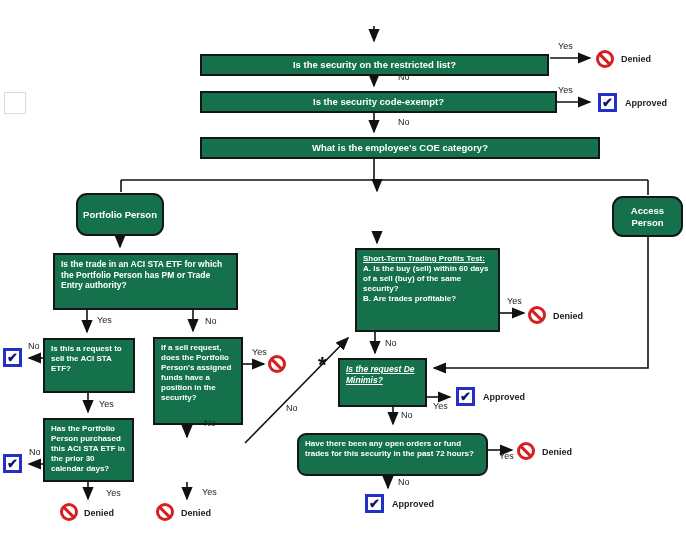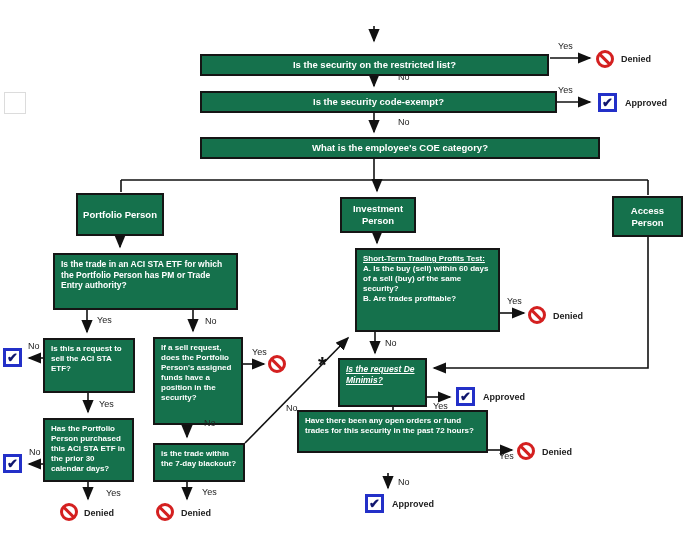--- a/index.html
+++ b/index.html
@@ -9,21 +9,21 @@
   }
   .gbox{
     position:absolute;background:#15714c;border:2px solid #151515;color:#fff;
     box-sizing:border-box;display:flex;align-items:center;justify-content:center;
     text-align:center;font-size:9.5px;font-weight:600;line-height:1.25;
   }
   .gbox.qa{
     align-items:flex-start;justify-content:flex-start;text-align:left;
     padding:4px 6px;font-size:8px;
   }
-  .gbox.person{font-weight:700;}
+  .gbox.person{font-weight:700;border-radius:11px;}
   .stack{display:flex;flex-direction:column;text-align:left;}
   .u{text-decoration:underline;}
   .dm-text{font-style:italic;font-weight:700;text-decoration:underline;font-size:8.5px;}
   .lbl{position:absolute;font-size:9px;color:#222;white-space:nowrap;}
   .term{position:absolute;font-size:9px;color:#222;white-space:nowrap;font-weight:bold;}
   .denied{
     position:absolute;width:12px;height:12px;border:3px solid #d42020;border-radius:50%;
   }
   .denied::after{
     content:"";position:absolute;left:-2px;top:4.5px;width:16px;height:3px;
@@ -94,21 +94,20 @@
   <div class="lbl" style="left:398px;top:117px;">No</div>
 
   <div class="denied" style="left:596px;top:50px;"></div>
   <div class="term" style="left:621px;top:54px;">Denied</div>
   <div class="approved" style="left:598px;top:93px;">
       <span>✔</span>
     </div>
   <div class="term" style="left:625px;top:98px;">Approved</div>
 
   <div class="gbox person" style="left:76px;top:193px;width:88px;height:43px;">Portfolio Person</div>
-  <div class="gbox person" style="left:340px;top:197px;width:76px;height:36px;">Investment Person</div>
   <div class="gbox person" style="left:612px;top:196px;width:71px;height:41px;">Access Person</div>
 
   <div class="gbox qa" style="left:53px;top:253px;width:185px;height:57px;font-size:8.5px;">Is the trade in an ACI STA ETF for which the Portfolio Person has PM or Trade Entry authority?</div>
 
   <div class="lbl" style="left:97px;top:315px;">Yes</div>
   <div class="lbl" style="left:205px;top:316px;">No</div>
 
   <div class="gbox qa" style="left:43px;top:338px;width:92px;height:55px;">Is this a request to sell the ACI STA ETF?</div>
   <div class="lbl" style="left:28px;top:341px;">No</div>
   <div class="approved" style="left:3px;top:348px;">
@@ -123,21 +122,20 @@
     </div>
   <div class="lbl" style="left:106px;top:488px;">Yes</div>
   <div class="denied" style="left:60px;top:503px;"></div>
   <div class="term" style="left:84px;top:508px;">Denied</div>
 
   <div class="gbox qa" style="left:153px;top:337px;width:90px;height:88px;">If a sell request, does the Portfolio Person's assigned funds have a position in the security?</div>
   <div class="lbl" style="left:252px;top:347px;">Yes</div>
   <div class="denied" style="left:268px;top:355px;"></div>
   <div class="lbl" style="left:204px;top:418px;">No</div>
 
-  <div class="gbox qa" style="left:153px;top:443px;width:92px;height:39px;">is the trade within the 7-day blackout?</div>
   <div class="lbl" style="left:202px;top:487px;">Yes</div>
   <div class="denied" style="left:156px;top:503px;"></div>
   <div class="term" style="left:181px;top:508px;">Denied</div>
   <div class="lbl" style="left:286px;top:403px;">No</div>
 
   <div class="gbox qa" style="left:355px;top:248px;width:145px;height:84px;">
     <div class="stack">
       <span class="u">Short-Term Trading Profits Test:</span>
       <span>A.   Is the buy (sell) within 60 days of a sell (buy) of the same security?</span>
       <span>B.   Are trades profitable?</span>
@@ -152,21 +150,21 @@
   <div class="gbox qa" style="left:338px;top:358px;width:89px;height:49px;">
     <span class="dm-text">Is the request De Minimis?</span>
   </div>
   <div class="lbl" style="left:433px;top:401px;">Yes</div>
   <div class="approved" style="left:456px;top:387px;">
       <span>✔</span>
     </div>
   <div class="term" style="left:483px;top:392px;">Approved</div>
   <div class="lbl" style="left:401px;top:410px;">No</div>
 
-  <div class="gbox qa" style="left:297px;top:410px;width:191px;height:43px;">Have there been any open orders or fund trades for this security in the past 72 hours?</div>
+  <div class="gbox qa" style="left:297px;top:433px;width:191px;height:43px;border-radius:9px;">Have there been any open orders or fund trades for this security in the past 72 hours?</div>
   <div class="lbl" style="left:499px;top:451px;">Yes</div>
   <div class="denied" style="left:517px;top:442px;"></div>
   <div class="term" style="left:542px;top:447px;">Denied</div>
   <div class="lbl" style="left:398px;top:477px;">No</div>
   <div class="approved" style="left:365px;top:494px;">
       <span>✔</span>
     </div>
   <div class="term" style="left:392px;top:499px;">Approved</div>
 
 </div>

